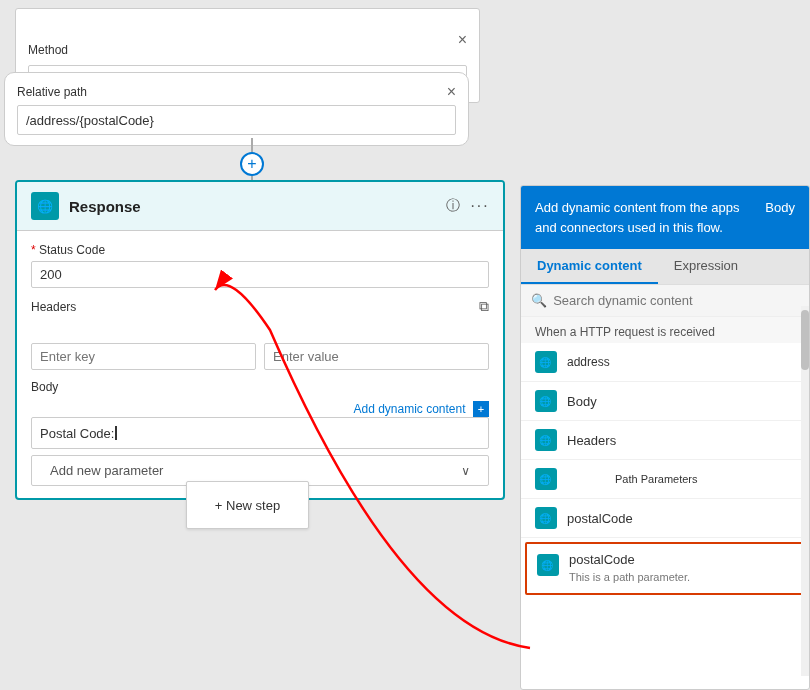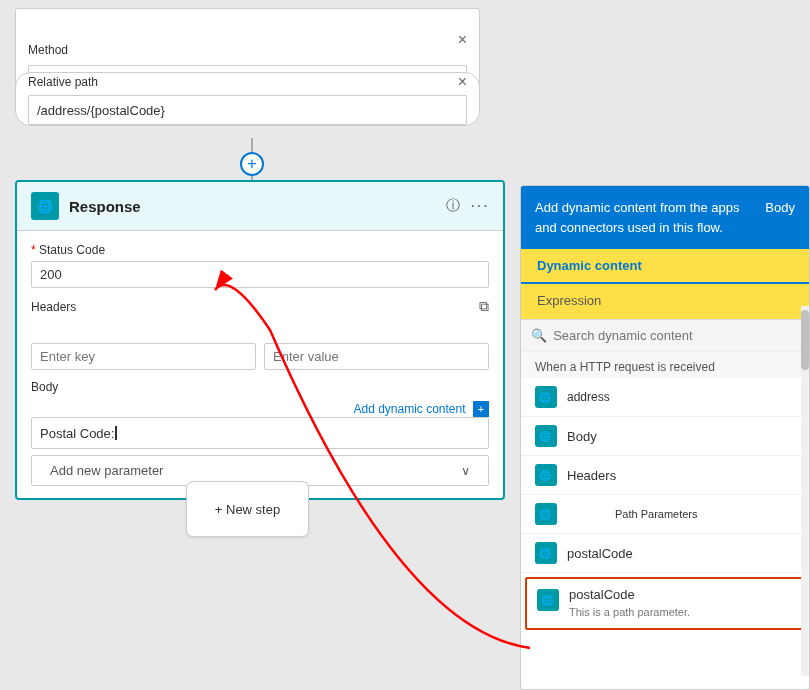--- a/index.html
+++ b/index.html
@@ -68,21 +68,21 @@
     <div style="display:flex;justify-content:space-between;align-items:center;">
       <span class="field-label" style="font-size:12px;color:#333;margin-top:24px;">Method</span>
       <span style="color:#666;font-size:16px;cursor:pointer;">×</span>
     </div>
     <div style="display:flex;align-items:center;border:1px solid #ccc;border-radius:2px;padding:5px 8px;margin-top:4px;">
       <span style="flex:1;font-size:13px;color:#333;">GET</span>
       <span style="color:#666;font-size:12px;">∨</span>
     </div>
   </div>
 
-  <div style="position:absolute;top:72px;left:15px;width:465px;background:#fff;border:1px solid #ccc;border-radius:15px;padding:0 12px;">
+  <div style="position:absolute;top:72px;left:4px;width:465px;background:#fff;border:1px solid #ccc;border-radius:10px;padding:10px 12px;">
     <div style="display:flex;justify-content:space-between;align-items:center;">
       <span style="font-size:12px;color:#333;">Relative path</span>
       <span style="color:#666;font-size:16px;cursor:pointer;">×</span>
     </div>
     <div style="border:1px solid #ccc;border-radius:2px;padding:5px 8px;margin-top:4px;">
       <span style="font-size:13px;color:#333;">/address/{postalCode}</span>
     </div>
   </div>
 
   <div style="position:absolute;top:138px;left:240px;display:flex;flex-direction:column;align-items:center;">
@@ -131,32 +131,32 @@
         </div>
       </div>
 
       <div style="border:1px solid #ccc;border-radius:2px;padding:7px 18px;font-size:13px;color:#555;display:flex;align-items:center;justify-content:space-between;cursor:pointer;margin-top:4px;">
         <span>Add new parameter</span>
         <span style="font-size:12px;color:#555;">∨</span>
       </div>
     </div>
   </div>
 
-  <div style="position:absolute;top:481px;left:186px;width:123px;height:56px;border:1px solid #ccc;border-radius:7px;background:#fff;display:flex;align-items:center;justify-content:center;font-size:13px;color:#333;cursor:pointer;box-shadow:0 1px 3px rgba(0,0,0,0.1);">
+  <div style="position:absolute;top:481px;left:186px;width:123px;height:48px;border:1px solid #ccc;border-radius:2px;background:#fff;display:flex;align-items:center;justify-content:center;font-size:13px;color:#333;cursor:pointer;box-shadow:0 1px 3px rgba(0,0,0,0.1);">
     <span>+ New step</span>
   </div>
 
   <div style="position:absolute;top:185px;right:0;width:290px;height:505px;background:#fff;border:1px solid #ccc;border-radius:3px;overflow:hidden;display:flex;flex-direction:column;">
 
     <div style="background:#0078d4;color:#fff;padding:12px 14px;font-size:13px;line-height:1.5;display:flex;justify-content:space-between;align-items:flex-start;">
       <span style="flex:1;">Add dynamic content from the apps and connectors used in this flow.</span>
       <span style="color:#fff;font-size:13px;cursor:pointer;white-space:nowrap;margin-left:10px;">Body</span>
     </div>
 
-    <div style="display:flex;border-bottom:1px solid #ddd;background:#fde047;flex-direction:column;">
+    <div style="display:flex;border-bottom:1px solid #ddd;background:#e5e5e5;">
       <div style="padding:9px 16px;font-size:13px;color:#0078d4;cursor:pointer;border-bottom:2px solid #0078d4;font-weight:600;">Dynamic content</div>
       <div style="padding:9px 16px;font-size:13px;color:#555;cursor:pointer;border-bottom:2px solid transparent;">Expression</div>
     </div>
 
     <div style="padding:8px 10px;border-bottom:1px solid #eee;display:flex;align-items:center;gap:6px;background:#f5f5f5;">
       <span style="color:#888;font-size:13px;">🔍</span>
       <input type="text" style="border: none; outline: none; font-size: 13px; color: rgb(153, 153, 153); flex: 1 1 0%; background: transparent;" placeholder="Search dynamic content">
     </div>
 
     <div style="flex:1;overflow-y:auto;">

